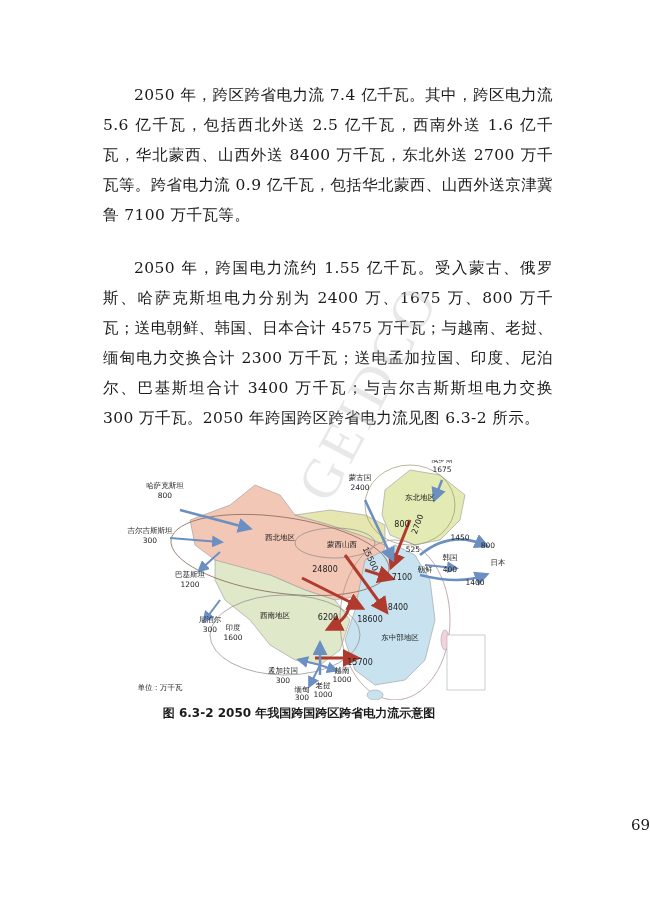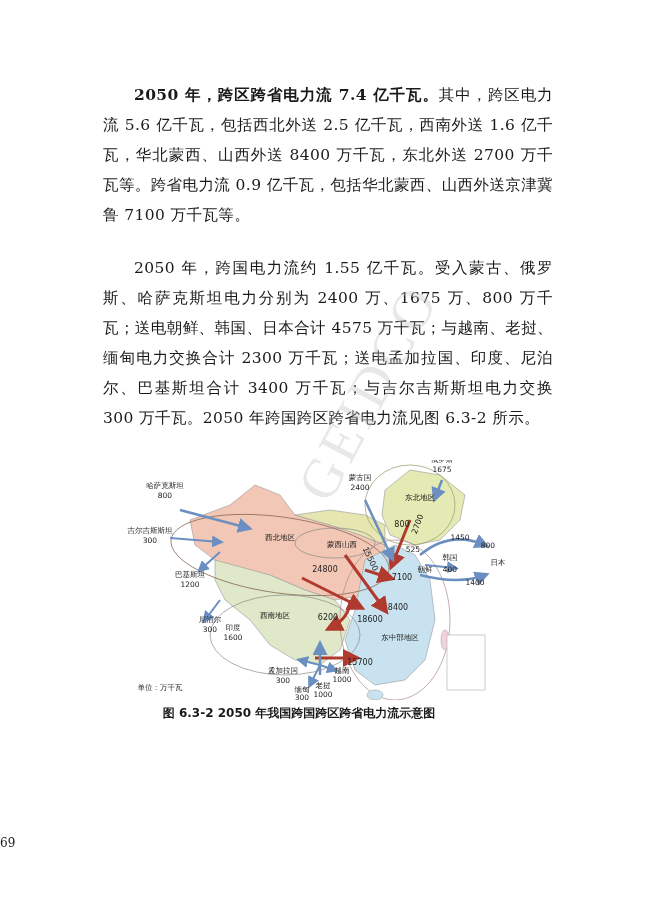--- a/index.html
+++ b/index.html
@@ -3,25 +3,25 @@
 <meta charset="utf-8">
 <style>
   html, body { margin:0; padding:0; }
   body { width:650px; height:919px; background:#ffffff; position:relative; overflow:hidden;
          font-family:"DejaVu Serif","Liberation Serif",serif; color:#1a1a1a; }
   .para { position:absolute; left:103px; width:450px; font-size:15.5px; line-height:30px;
           letter-spacing:0.4px; text-align:justify; }
   .para p { margin:0; text-indent:31px; }
   .p1 { top:80px; }
   .p2 { top:253px; }
-  .bold { font-weight:bold; }
+  .bold { font-weight:normal; }
   .figure { position:absolute; left:120px; top:460px; width:420px; height:240px; }
   .caption { position:absolute; left:0; width:598px; top:705px; text-align:center;
              font-family:"DejaVu Sans","Liberation Sans",sans-serif; font-weight:bold; font-size:12px; }
-  .pagenum { position:absolute; left:0; width:650px; top:836px; text-align:left; font-size:12px; }
+  .pagenum { position:absolute; left:0; width:650px; top:816px; text-align:right; font-size:15px; }
   .watermark { position:absolute; left:250px; top:360px; font-family:"Liberation Serif",serif;
                font-size:56px; color:rgba(190,190,190,0.35); transform:rotate(-62deg);
                letter-spacing:4px; pointer-events:none; }
   svg text { font-family:"DejaVu Sans","Liberation Sans",sans-serif; }
 </style>
 </head>
 <body>
 
 <div class="para p1">
   <p><span class="bold">2050 年，跨区跨省电力流 7.4 亿千瓦。</span><span>其中，跨区电力流 5.6 亿千瓦，包括西北外送 2.5 亿千瓦，西南外送 1.6 亿千瓦，华北蒙西、山西外送 8400 万千瓦，东北外送 2700 万千瓦等。跨省电力流 0.9 亿千瓦，包括华北蒙西、山西外送京津冀鲁 7100 万千瓦等。</span></p>

